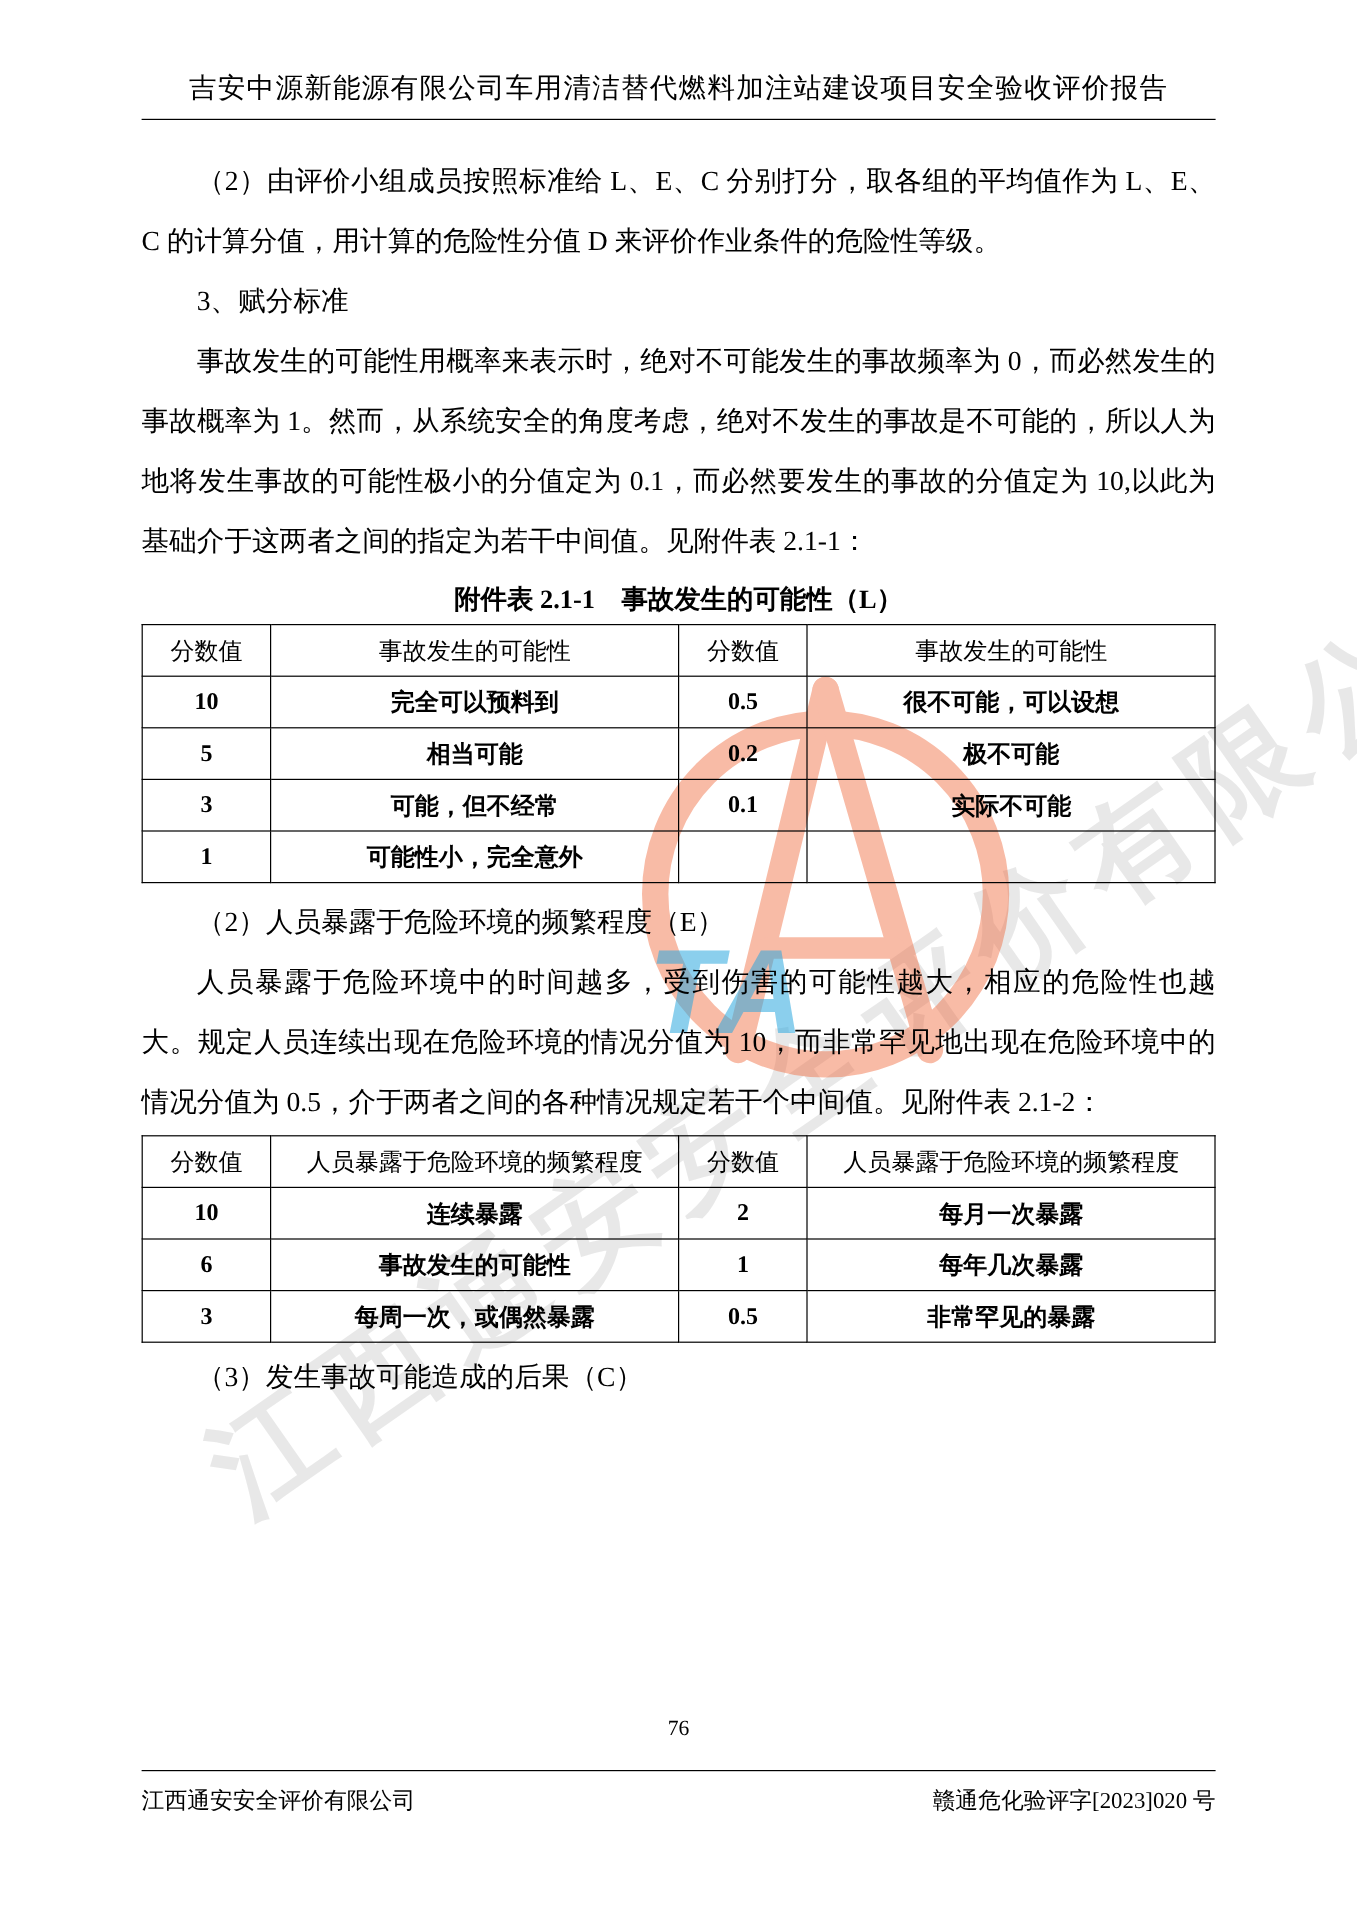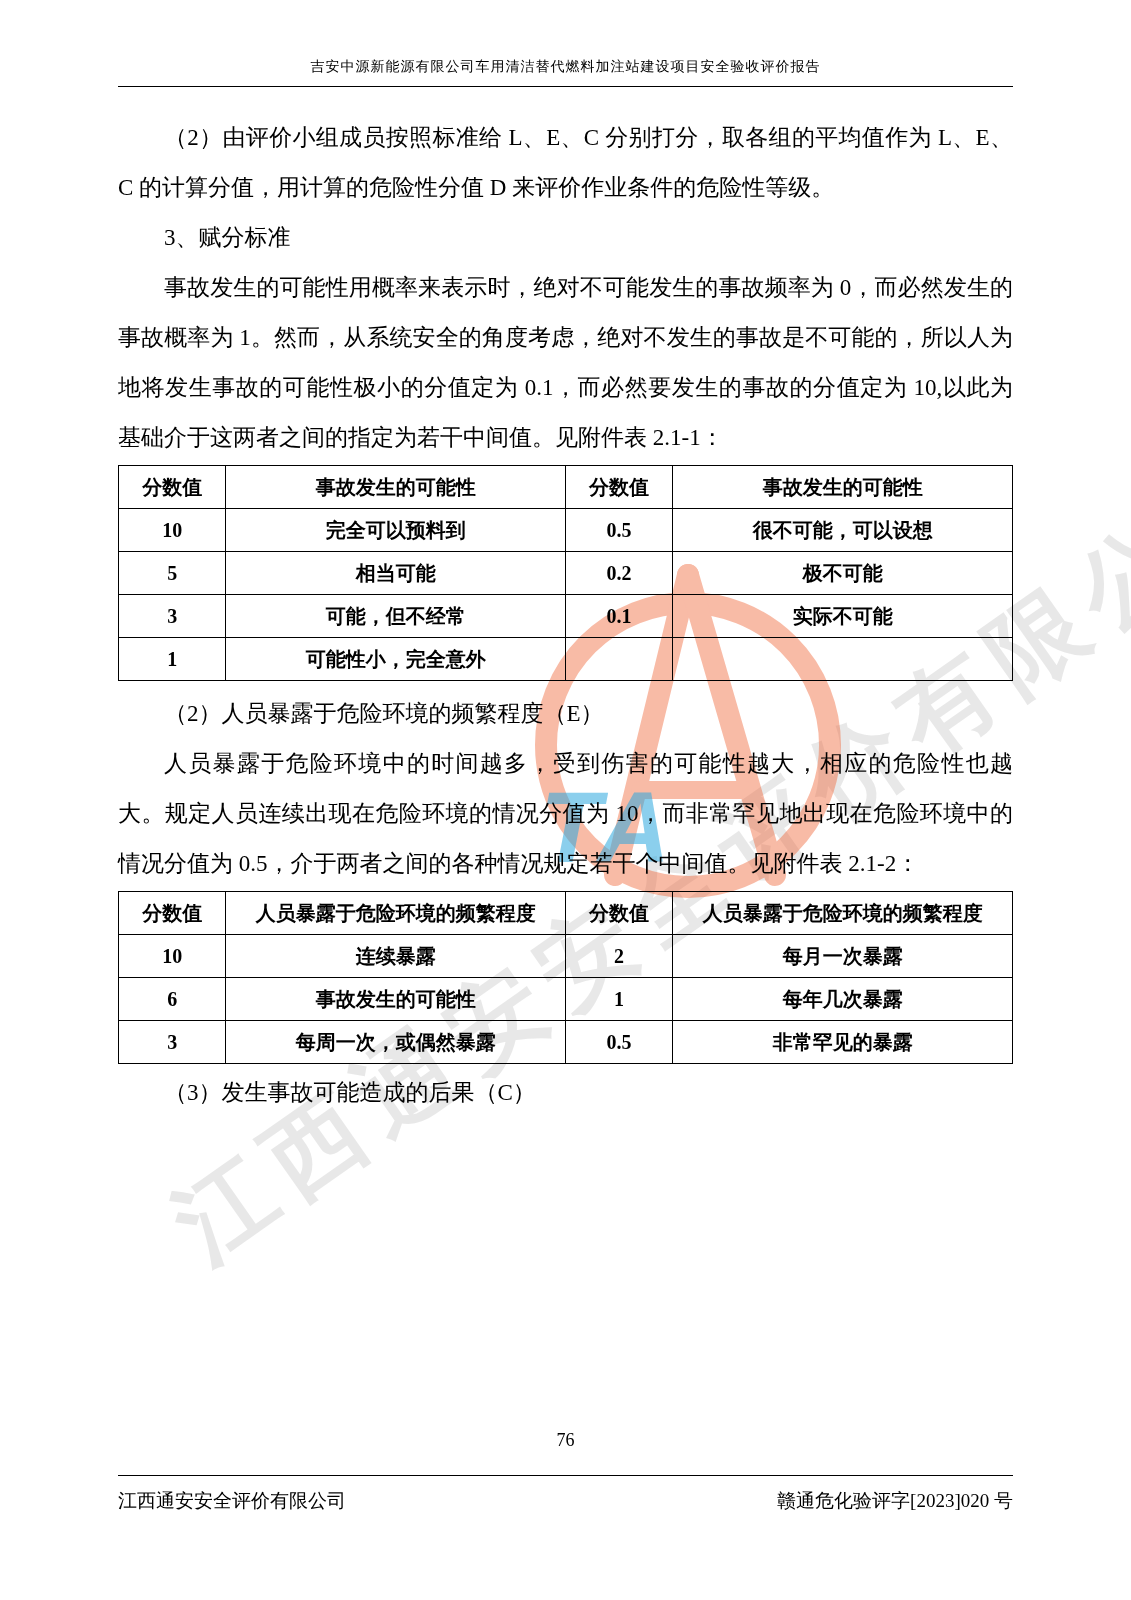--- a/index.html
+++ b/index.html
@@ -31,21 +31,21 @@
   .wm-orange-text {
     position:absolute; left:368px; top:1008px;
     font-size:82px; font-weight:bold; letter-spacing:20px;
     color:rgba(240,105,60,0.55); white-space:nowrap;
   }
 
   
   .content { position:absolute; inset:0; z-index:1; padding:58px 118px 0 118px; box-sizing:border-box; }
 
   .doc-header {
-    text-align:center; font-size:14px; letter-spacing:1px;
+    text-align:center; font-size:23px; letter-spacing:1px;
     padding-bottom:10px; border-bottom:1.5px solid #000;
   }
 
   .body-block { margin-top:26px; }
   .para, .heading {
     font-size:23px; line-height:50px; text-indent:2em;
     text-align:justify; margin:0;
   }
   .heading { text-align:left; }
 
@@ -56,21 +56,21 @@
 
   table.data-table {
     width:100%; border-collapse:collapse; margin-top:2px;
     background:transparent;
   }
   table.data-table td, table.data-table th {
     border:1.5px solid #000; text-align:center;
     font-size:20px; height:42px; padding:0 6px;
     font-weight:bold;
   }
-  table.data-table tr.head th { font-weight:bold; font-size:20px; }
+  table.data-table tr.head th { font-weight:normal; font-size:20px; }
 
   .footer-area { position:absolute; left:118px; right:118px; bottom:0; height:170px; z-index:1; }
   .page-number { text-align:center; font-size:18px; margin-bottom:24px; }
   .footer-rule { border-top:1.5px solid #000; }
   .footer-row {
     display:flex; justify-content:space-between;
     font-size:19px; padding-top:12px;
   }
 </style>
 </head>
@@ -91,20 +91,21 @@
 
   <div class="content">
 
     <div class="doc-header">吉安中源新能源有限公司车用清洁替代燃料加注站建设项目安全验收评价报告</div>
 
     <div class="body-block">
       <p class="para">（2）由评价小组成员按照标准给 L、E、C 分别打分，取各组的平均值作为 L、E、C 的计算分值，用计算的危险性分值 D 来评价作业条件的危险性等级。</p>
       <p class="heading">3、赋分标准</p>
       <p class="para">事故发生的可能性用概率来表示时，绝对不可能发生的事故频率为 0，而必然发生的事故概率为 1。然而，从系统安全的角度考虑，绝对不发生的事故是不可能的，所以人为地将发生事故的可能性极小的分值定为 0.1，而必然要发生的事故的分值定为 10,以此为基础介于这两者之间的指定为若干中间值。见附件表 2.1-1：</p>
 
+      <div class="table-caption">附件表 2.1-1　事故发生的可能性（L）</div>
 
       <table class="data-table">
         <colgroup>
             <col style="width:12%">
             <col style="width:38%">
             <col style="width:12%">
             <col style="width:38%">
           </colgroup>
         <tbody>
             <tr class="head">

